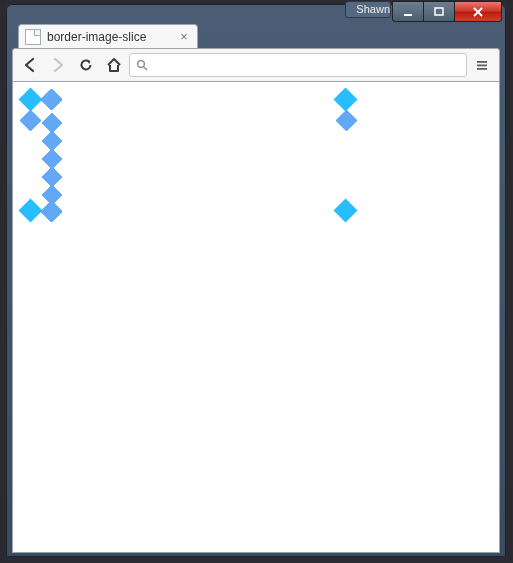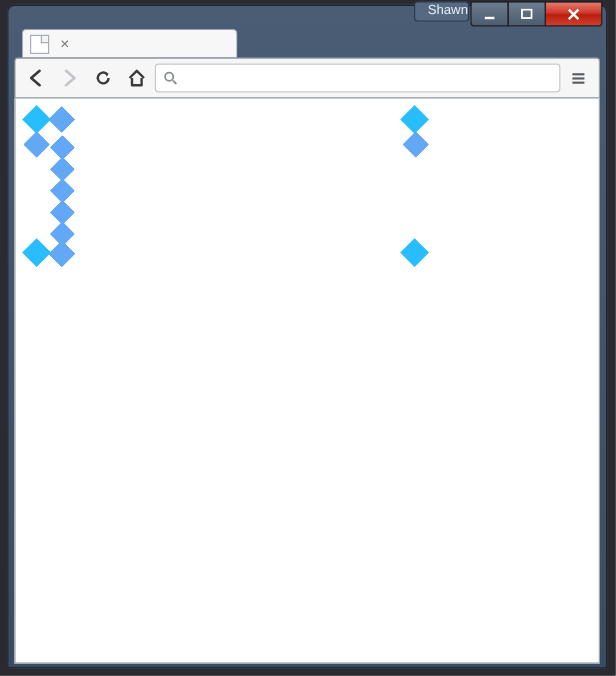--- a/index.html
+++ b/index.html
@@ -223,20 +223,21 @@
           <line x1="2" y1="2" x2="10" y2="10" stroke="#fff" stroke-width="2"></line>
           <line x1="10" y1="2" x2="2" y2="10" stroke="#fff" stroke-width="2"></line>
         </svg>
       </div>
     </div>
   </div>
 
   <div class="tab-strip">
     <div class="tab">
       <span class="favicon"></span>
+      <span class="title">border-image-slice</span>
       <span class="tab-close">×</span>
     </div>
   </div>
 
   <div class="toolbar">
     <div class="tb-btn">
       <svg width="16" height="16">
           <path d="M11 2 L4 8 L11 14" fill="none" stroke="#3b3b3b" stroke-width="2.2" stroke-linecap="round" stroke-linejoin="round"></path>
         </svg>
     </div>

